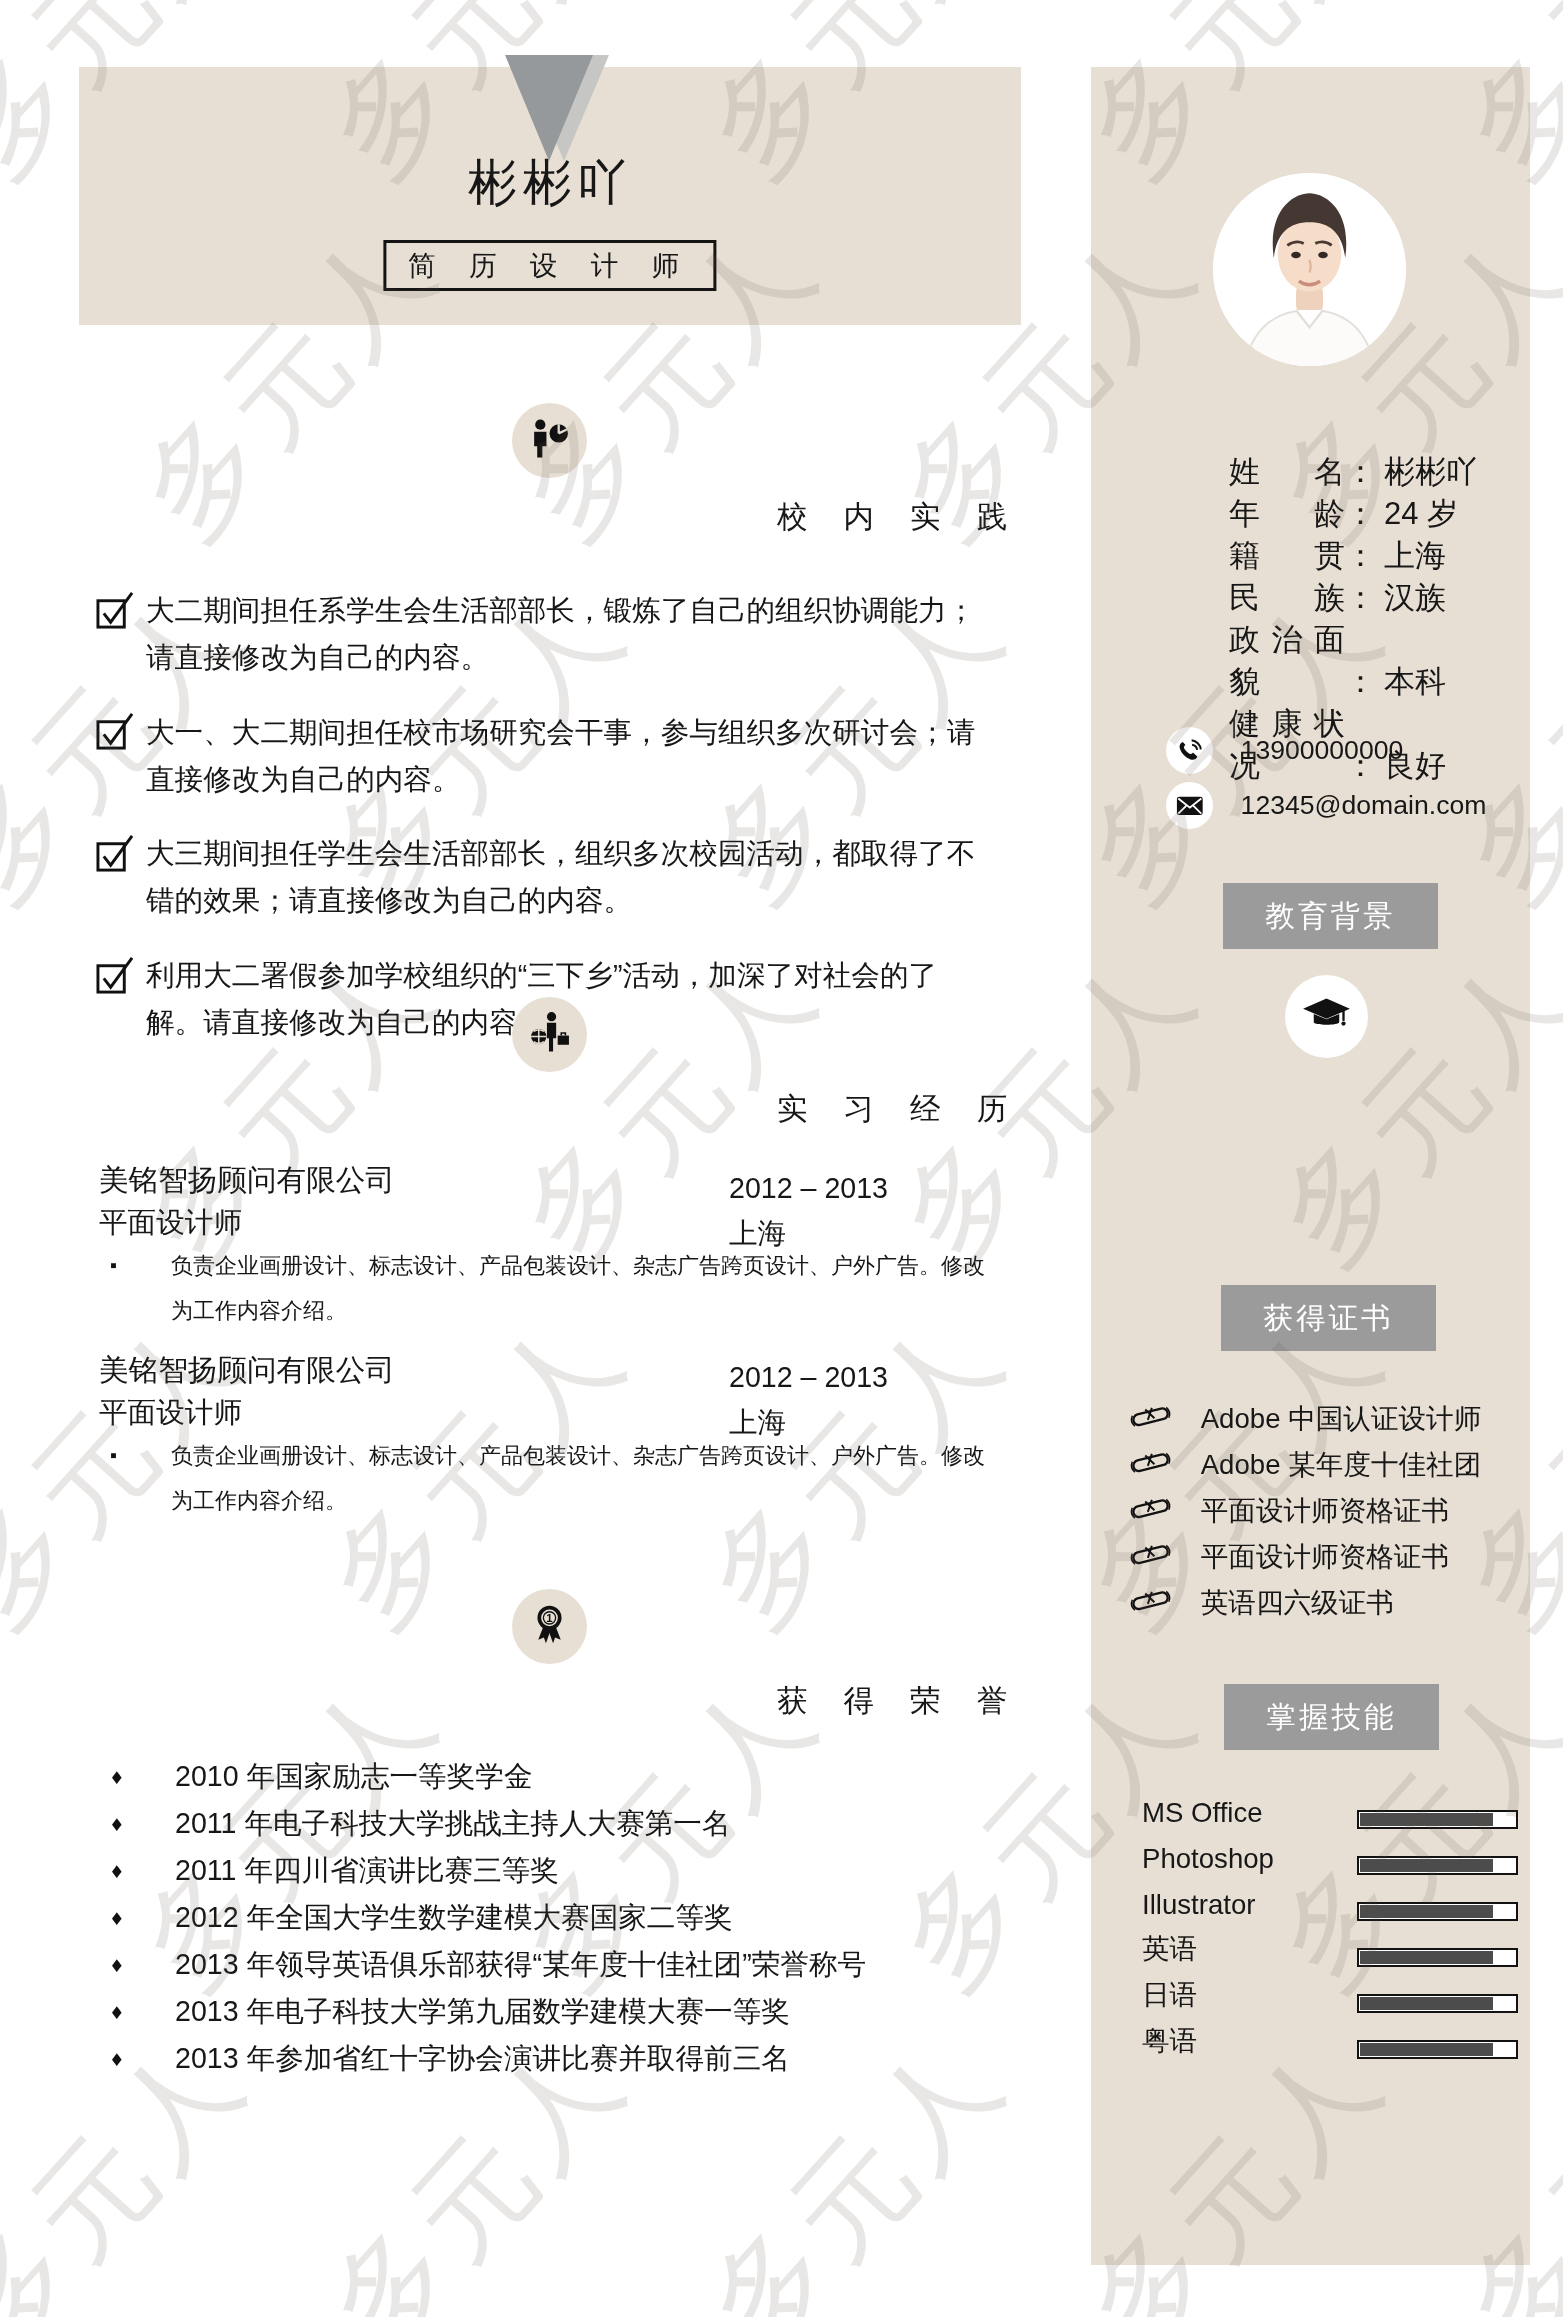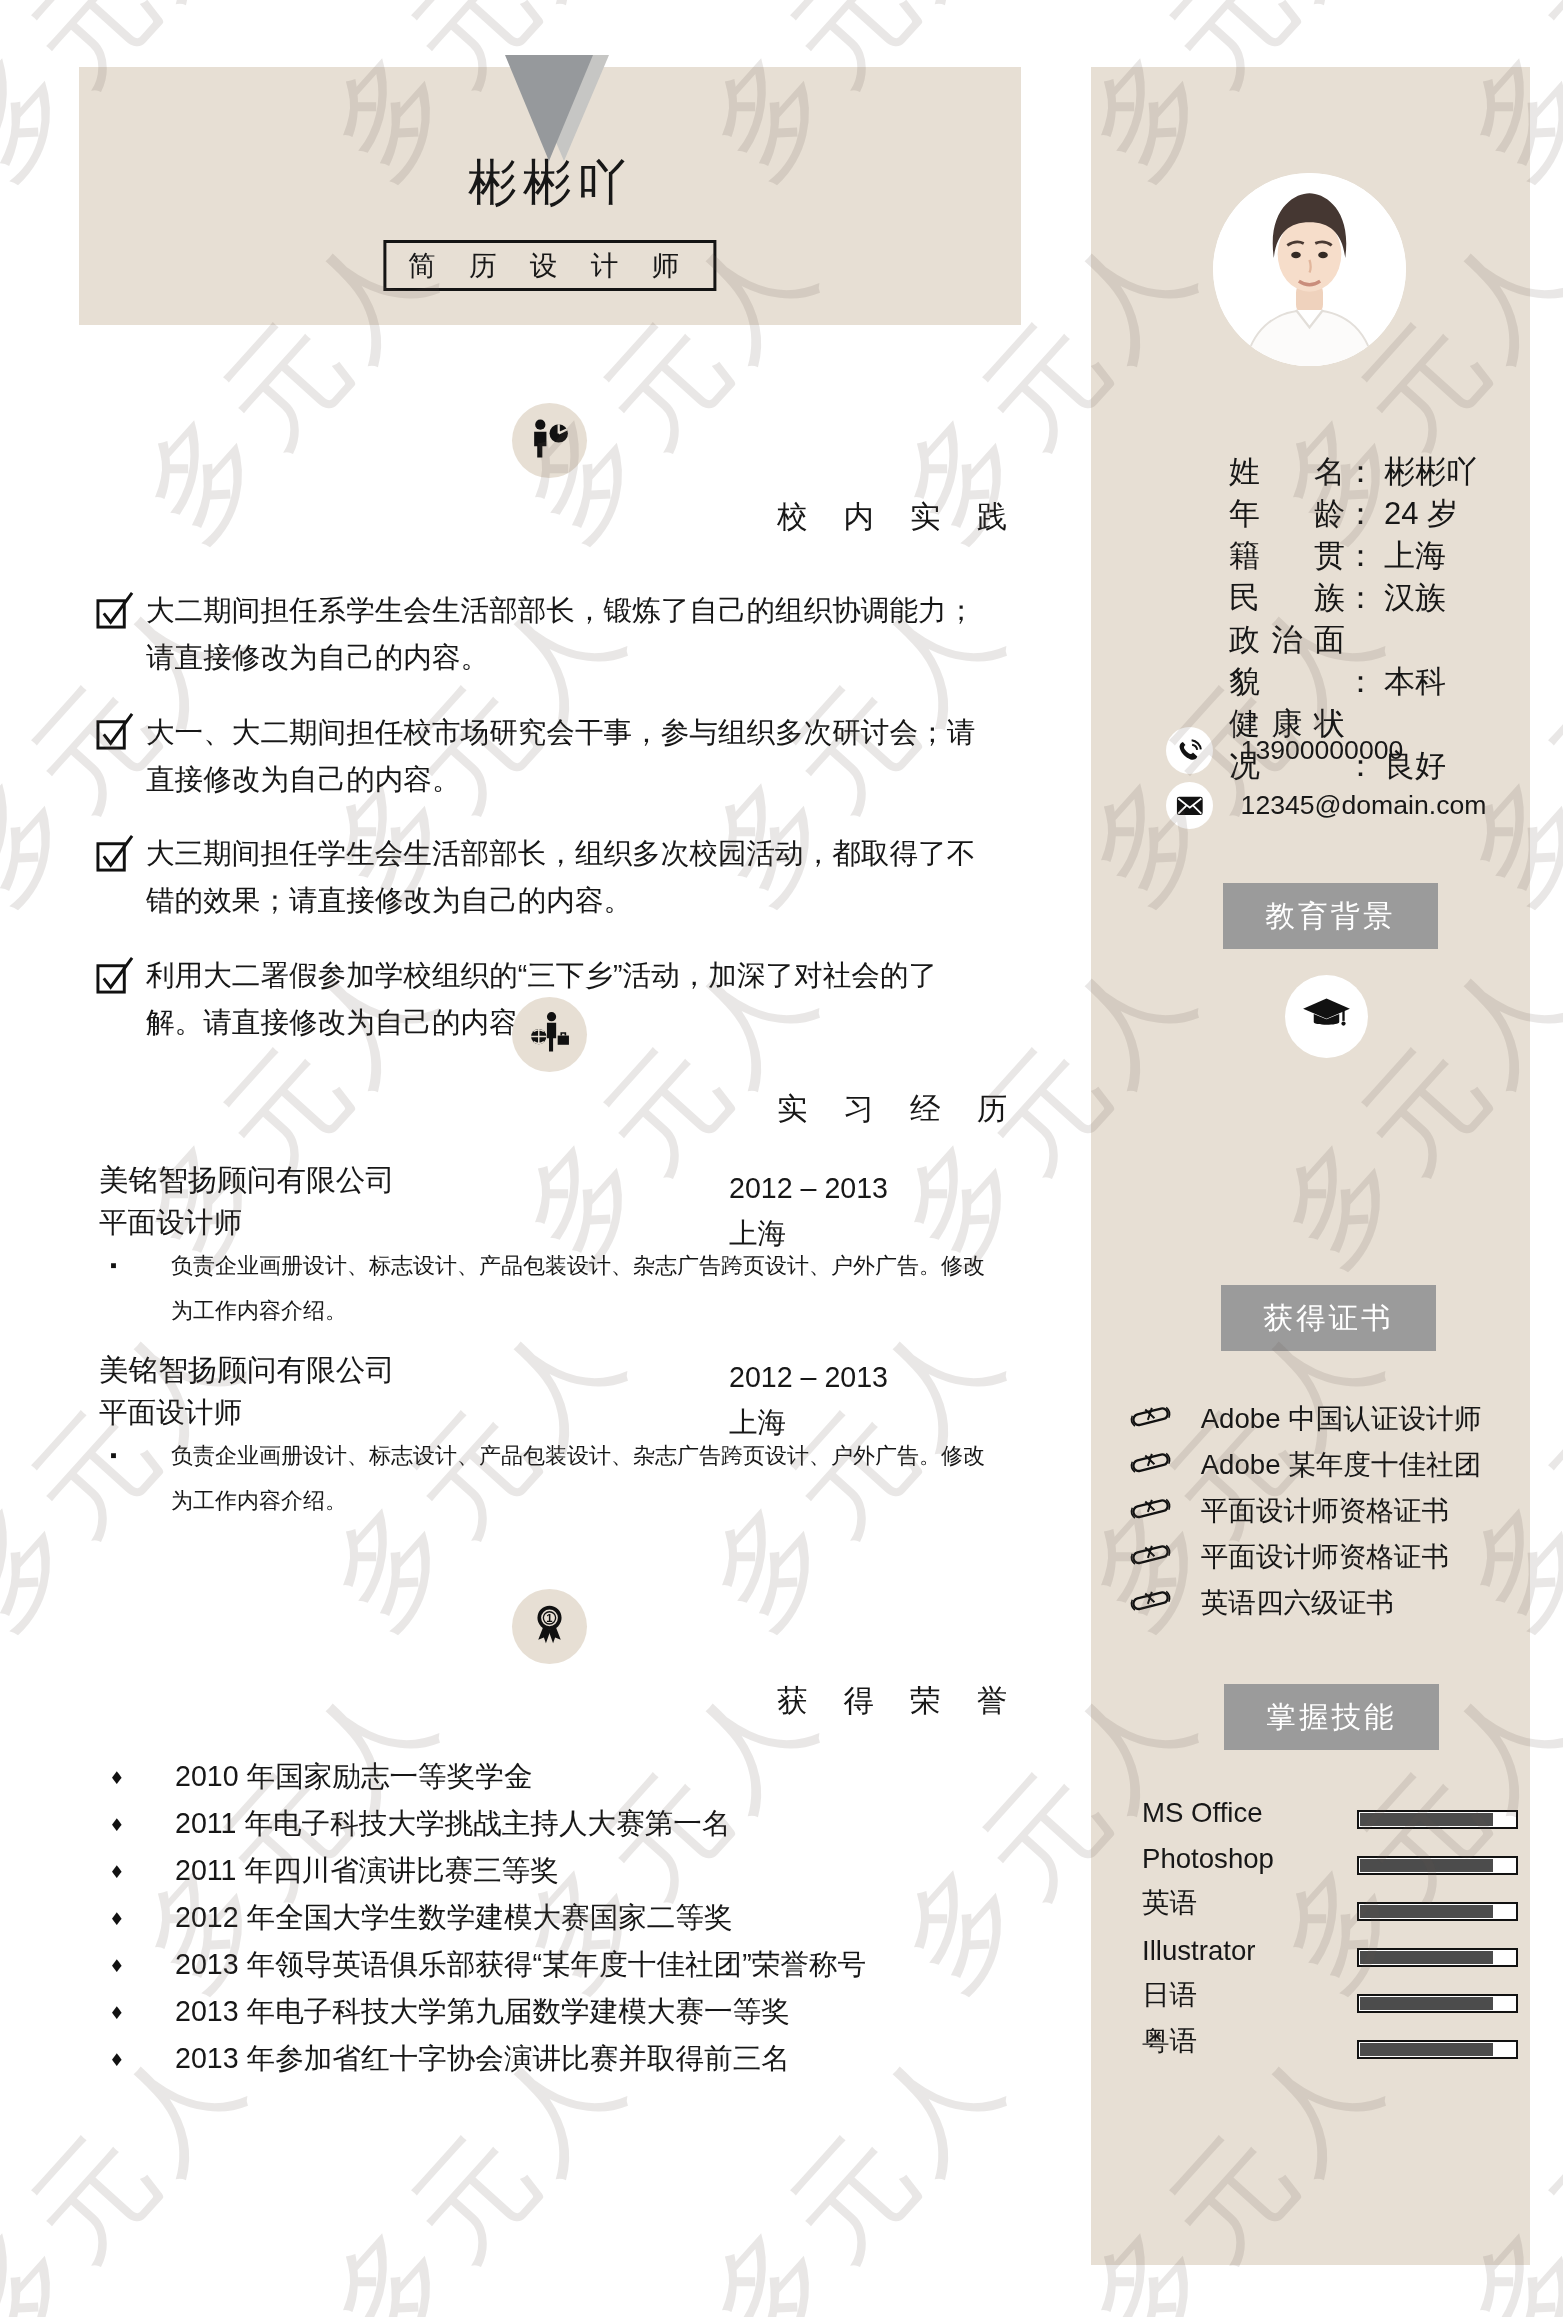--- a/index.html
+++ b/index.html
@@ -385,28 +385,28 @@
         </div>
 
         <div class="skill-row">
           <span class="skill-name">Photoshop</span>
           <span class="skill-bar">
             <span class="skill-fill" style="display: block; width: 86%;"></span>
           </span>
         </div>
 
         <div class="skill-row">
+          <span class="skill-name">Illustrator</span>
+          <span class="skill-bar">
+            <span class="skill-fill" style="display: block; width: 86%;"></span>
+          </span>
+        </div>
+
+        <div class="skill-row">
           <span class="skill-name">英语</span>
-          <span class="skill-bar">
-            <span class="skill-fill" style="display: block; width: 86%;"></span>
-          </span>
-        </div>
-
-        <div class="skill-row">
-          <span class="skill-name">Illustrator</span>
           <span class="skill-bar">
             <span class="skill-fill" style="display: block; width: 86%;"></span>
           </span>
         </div>
 
         <div class="skill-row">
           <span class="skill-name">日语</span>
           <span class="skill-bar">
             <span class="skill-fill" style="display: block; width: 86%;"></span>
           </span>

